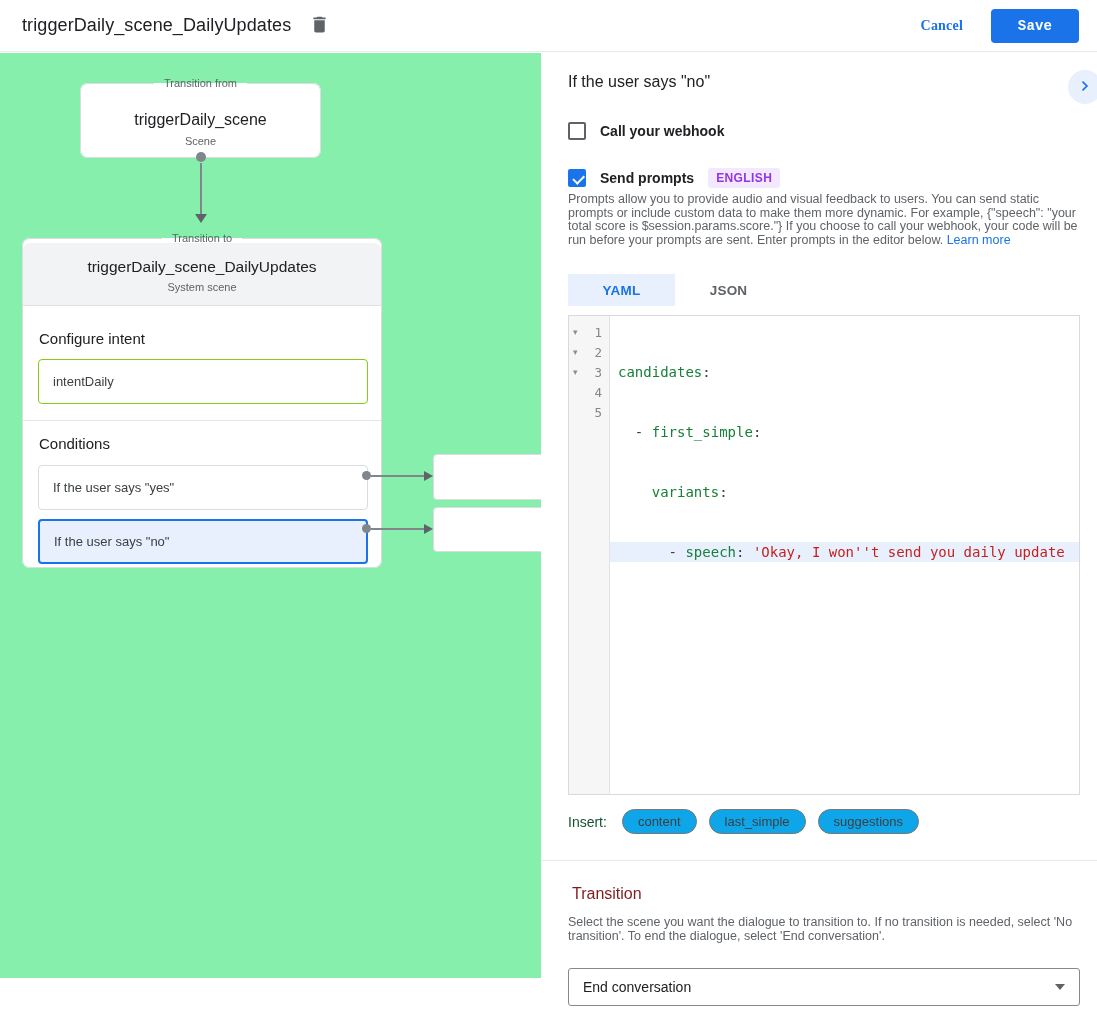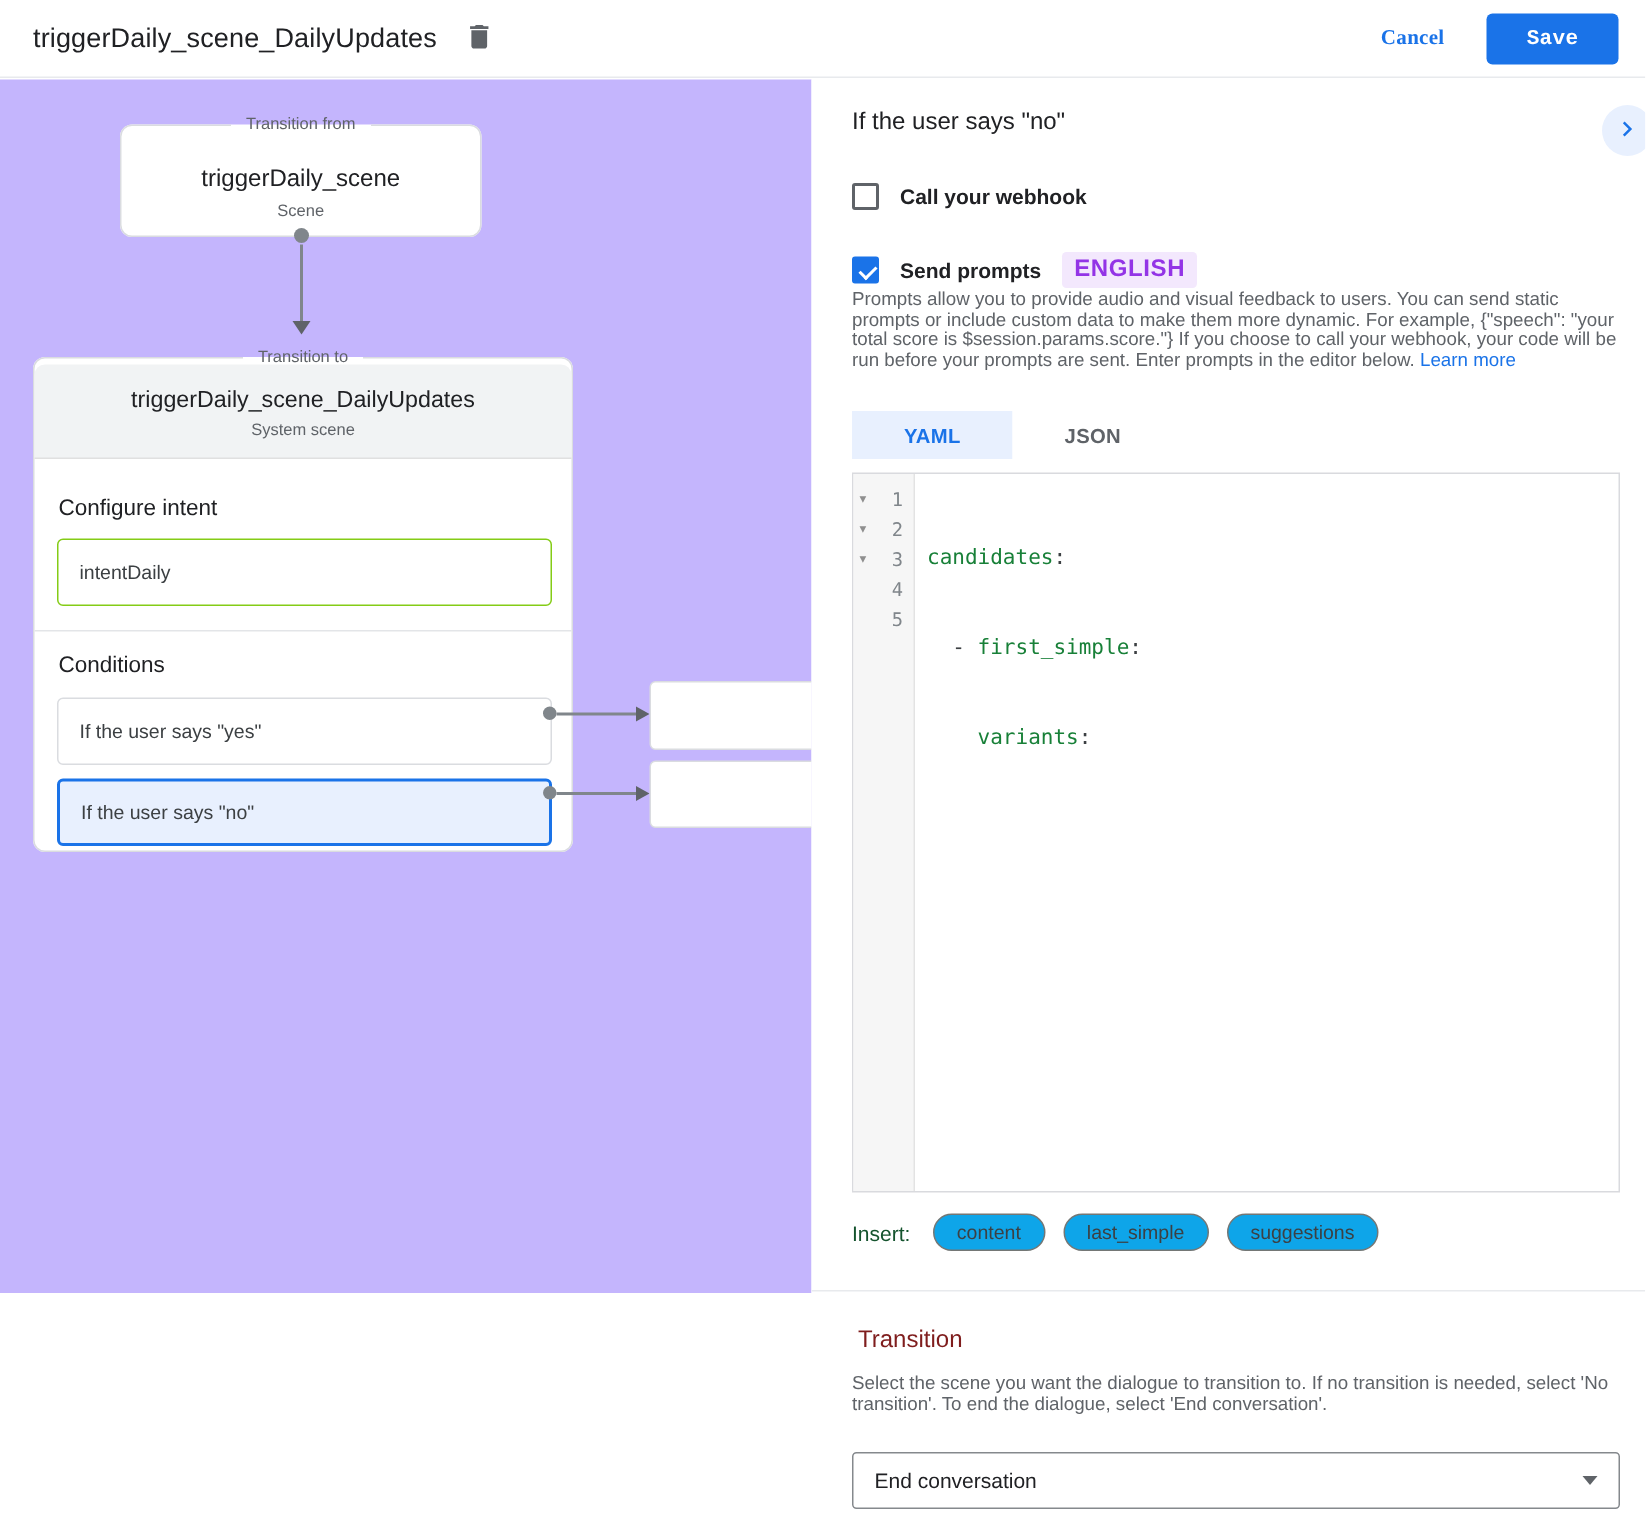--- a/index.html
+++ b/index.html
@@ -11,21 +11,21 @@
   .topbar { position:absolute; top:0; left:0; width:1097px; height:52px; background:#fff;
             border-bottom:1px solid #e8eaed; display:flex; align-items:center; padding:0 18px 0 22px; }
   .topbar-title { font-size:18px; color:#202124; letter-spacing:.1px; }
   .trash-btn { margin-left:18px; background:none; border:none; cursor:pointer; display:flex; align-items:center; }
   .topbar-spacer { flex:1; }
   .cancel-btn { background:none; border:none; color:#1a73e8; font-family:Liberation Serif, serif; font-size:14px; font-weight:bold; cursor:pointer; margin-right:28px; letter-spacing:.2px; }
   .save-btn { background:#1a73e8; border:none; color:#fff; font-family:Liberation Mono, monospace; font-size:14px; font-weight:bold;
               border-radius:4px; width:88px; height:34px; cursor:pointer; letter-spacing:.2px; }
 
   
-  .canvas { position:absolute; top:53px; left:0; width:541px; height:809px; background:#c4b5fd; overflow:hidden; }
+  .canvas { position:absolute; top:53px; left:0; width:541px; height:925px; background:#86efac; overflow:hidden; }
 
   fieldset { min-width:0; border:1px solid #dadce0; border-radius:8px; background:#fff; position:relative; }
   fieldset legend { margin:0 auto; padding:0 10px; font-size:11px; color:#5f6368; white-space:nowrap; }
 
   .from-box { position:absolute; left:80px; top:24px; width:241px; height:81px; }
   .from-title { position:absolute; left:0; right:0; top:22px; text-align:center; font-size:16px; color:#202124; }
   .from-sub { position:absolute; left:0; right:0; top:46px; text-align:center; font-size:11px; color:#5f6368; }
 
   .dot { position:absolute; width:10px; height:10px; border-radius:50%; background:#80868b; }
   .vline { position:absolute; left:200px; top:110px; width:2px; height:52px; background:#80868b; }
@@ -62,21 +62,21 @@
                   background:#e8f0fe; border:none; cursor:pointer; display:flex; align-items:center; justify-content:center; }
 
   .check-row { position:absolute; left:27px; display:flex; align-items:center; }
   .check-row.webhook { top:69px; }
   .check-row.prompts { top:115px; }
   .checkbox { width:18px; height:18px; border:2px solid #5f6368; border-radius:2px; background:#fff; cursor:pointer; position:relative; flex:none; }
   .checkbox.checked { background:#1a73e8; border-color:#1a73e8; }
   .checkbox.checked::after { content:""; position:absolute; left:3px; top:3.5px; width:9px; height:4.5px;
                              border-left:2px solid #fff; border-bottom:2px solid #fff; transform:rotate(-45deg); }
   .check-label { margin-left:14px; font-size:14px; font-weight:bold; color:#202124; }
-  .lang-badge { margin-left:14px; font-size:16px; font-weight:bold; letter-spacing:.4px; color:#9334e6;
+  .lang-badge { margin-left:14px; font-size:12px; font-weight:bold; letter-spacing:.4px; color:#9334e6;
                 background:#f3e8fd; padding:3px 8px; border-radius:3px; }
 
   .desc { position:absolute; left:27px; top:140px; width:514px; font-size:12.5px; line-height:13.5px; color:#5f6368; }
   .link { color:#1a73e8; text-decoration:none; cursor:pointer; }
 
   .tabs { position:absolute; left:27px; top:221px; display:flex; }
   .tab { width:107px; height:32px; display:flex; align-items:center; justify-content:center;
          font-size:13.5px; font-weight:bold; letter-spacing:.2px; color:#5f6368; cursor:pointer; background:#fff; border:none; font-family:inherit; }
   .tab.active { background:#e8f0fe; color:#1a73e8; }
 
@@ -220,20 +220,21 @@
           </div>
         <div class="gutter-row">
             <span class="fold-icon"></span>
             <span class="line-num">5</span>
           </div>
       </div>
       <div class="code">
         <div class="code-line"><span></span><span class="yk">candidates</span><span>:</span></div>
         <div class="code-line"><span>  - </span><span class="yk">first_simple</span><span>:</span></div>
         <div class="code-line"><span>    </span><span class="yk">variants</span><span>:</span></div>
+        <div class="code-line hl"><span>      - </span><span class="yk">speech</span><span>: </span><span class="ys">'Okay, I won''t send you daily update</span></div>
         <div class="code-line"></div>
       </div>
     </div>
 
     <div class="insert-row">
       <span class="insert-label">Insert:</span>
       <button class="chip">content</button>
       <button class="chip">last_simple</button>
       <button class="chip">suggestions</button>
     </div>

